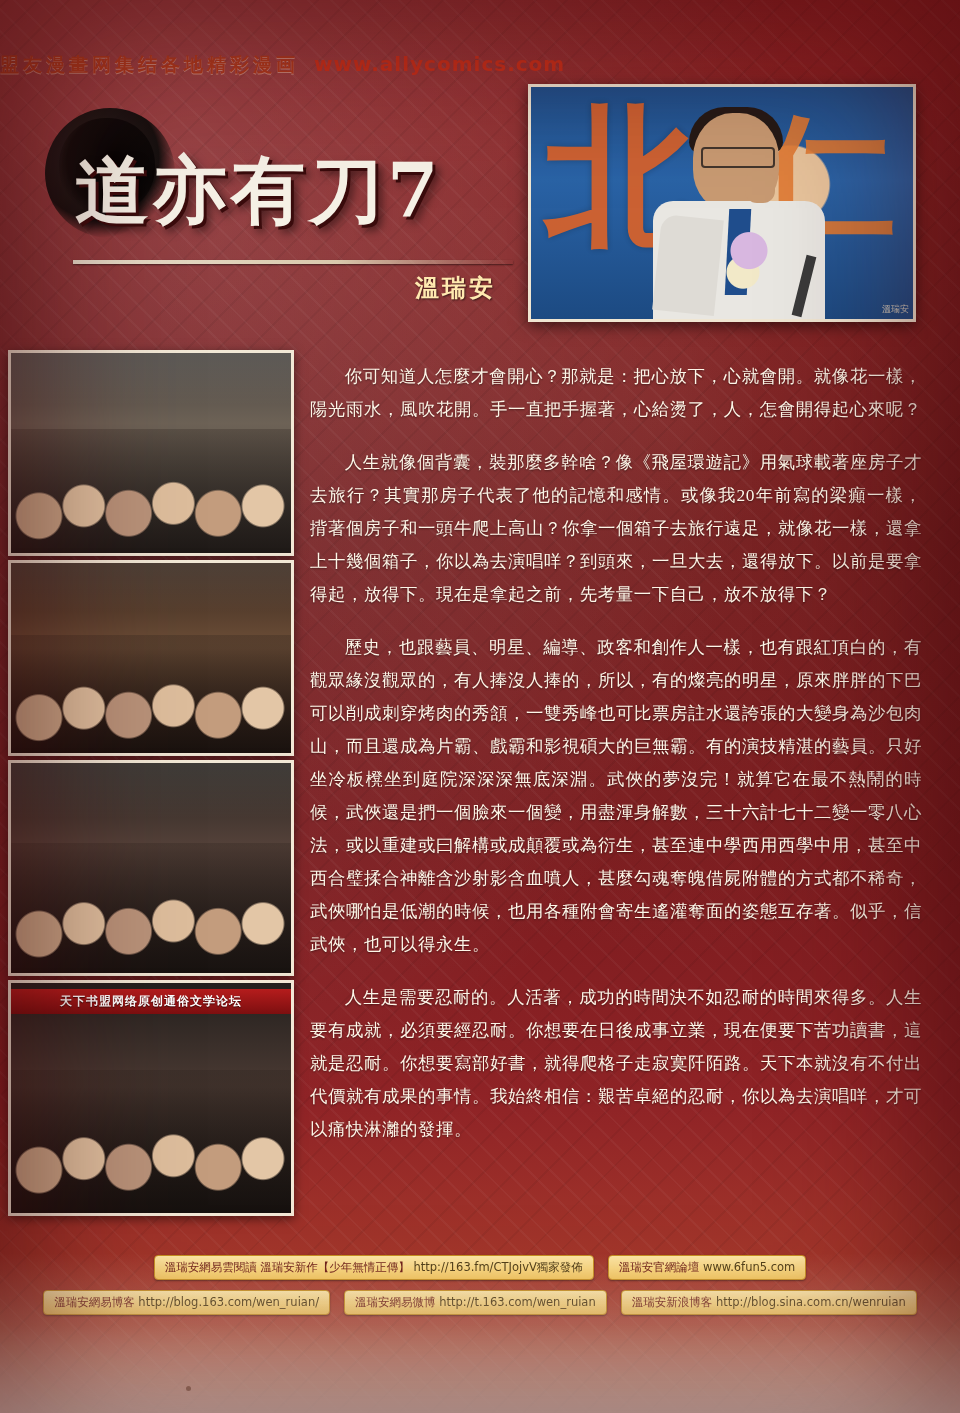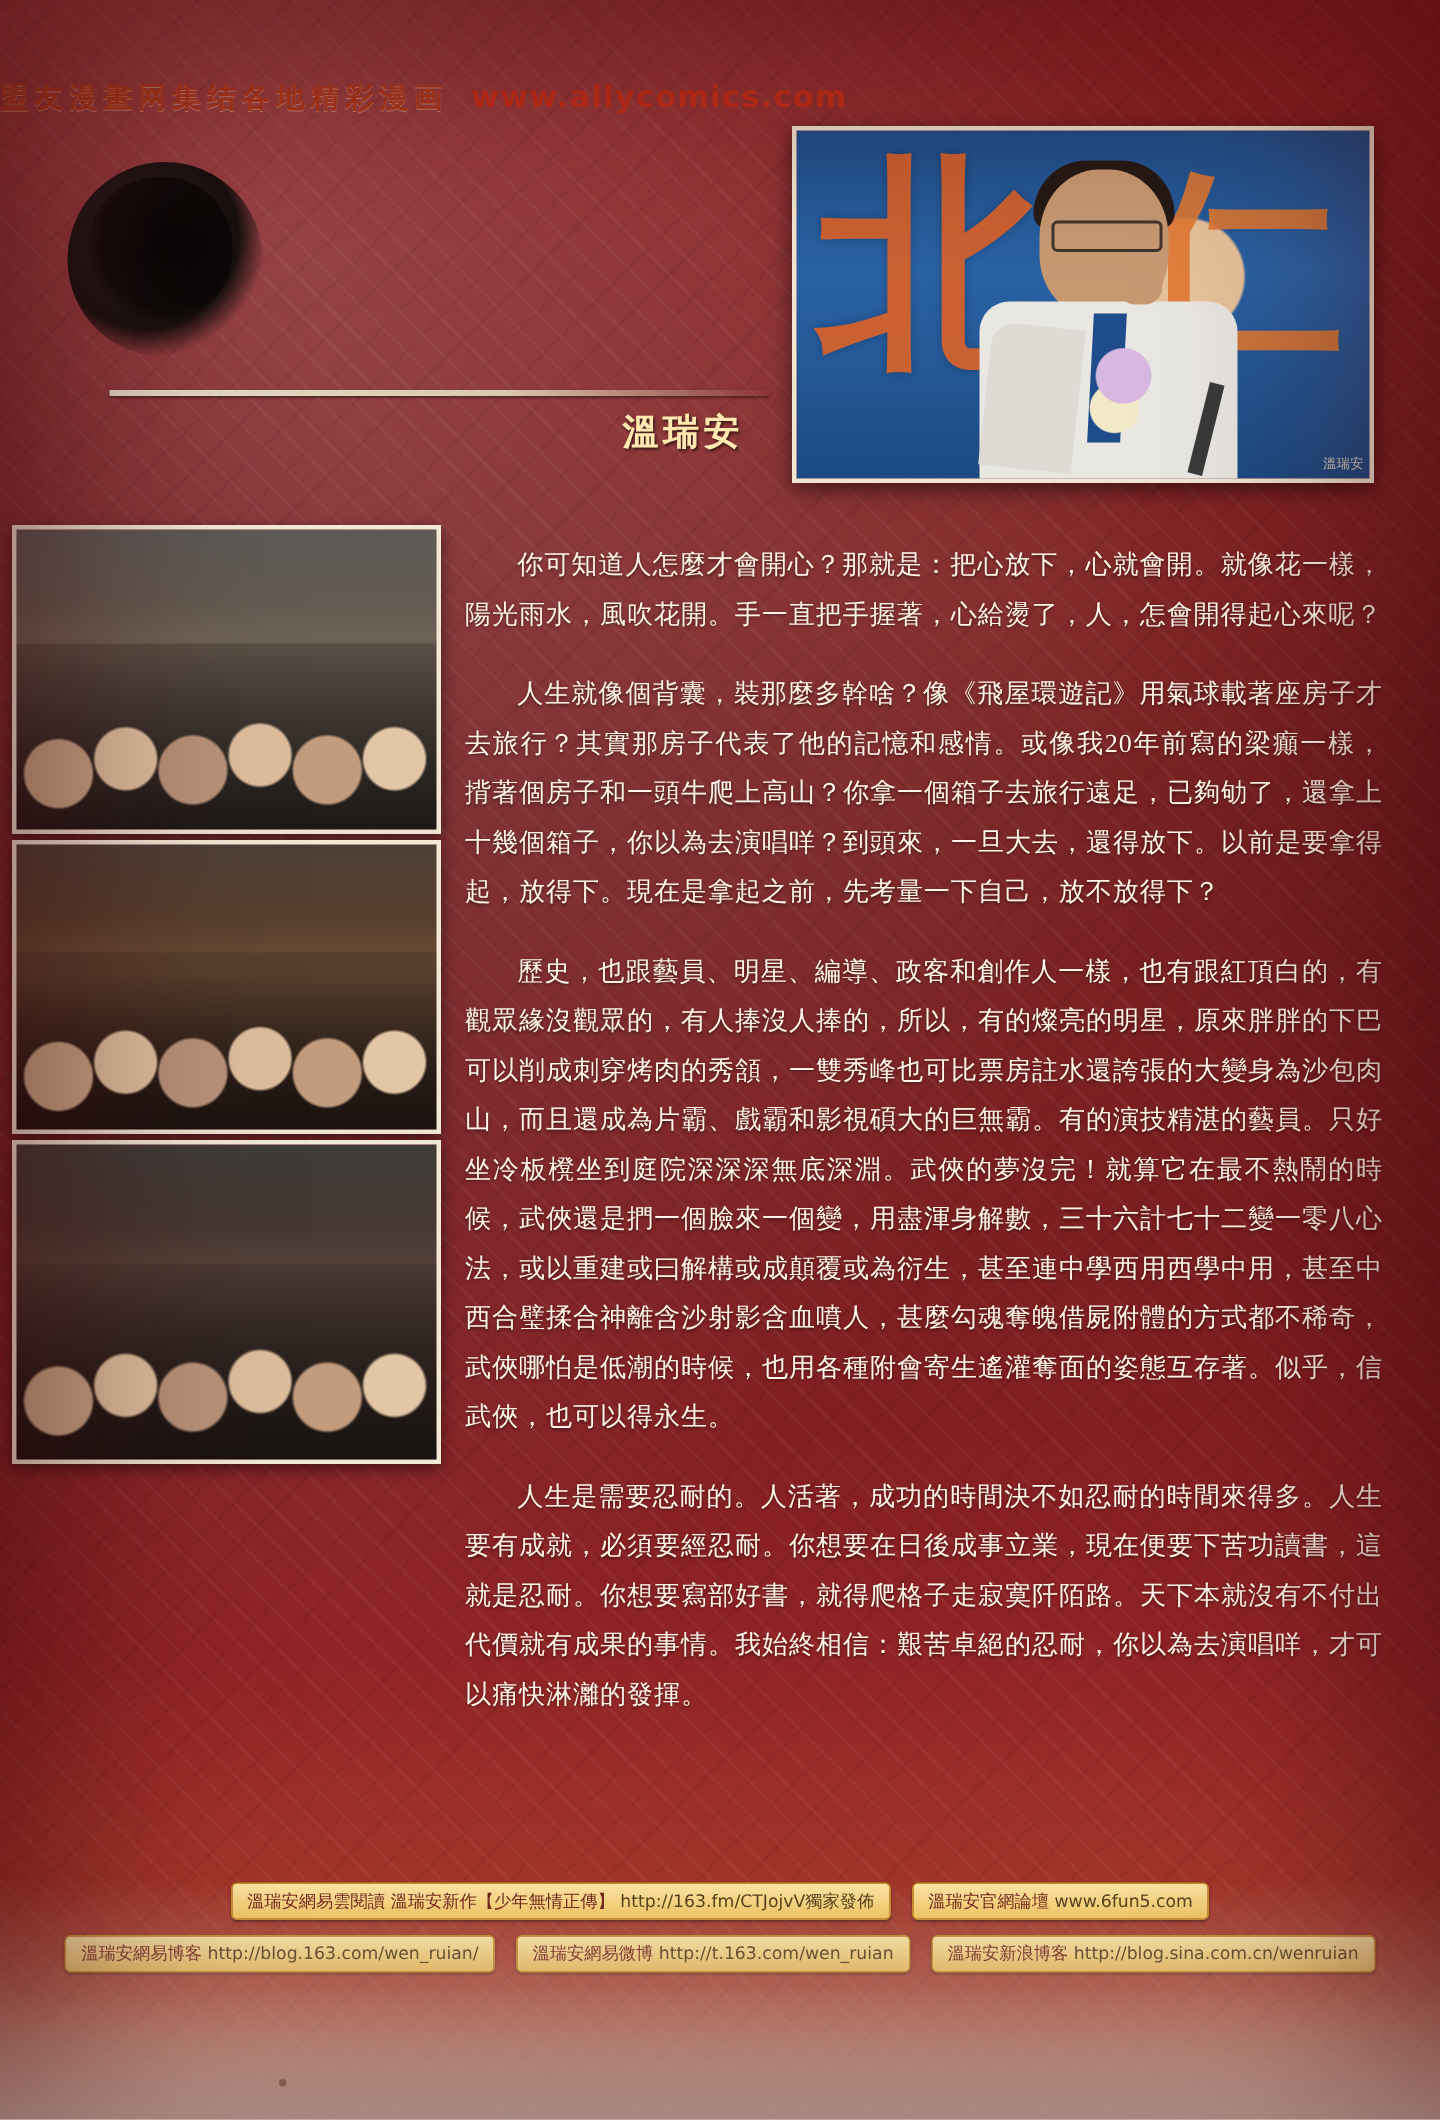--- a/index.html
+++ b/index.html
@@ -170,20 +170,21 @@
 <div class="page">
   <div class="tex"></div>
 
   <div class="topbar">
     <span class="cn">盟友漫畫网集结各地精彩漫画</span>
     <span class="url">www.allycomics.com</span>
   </div>
 
   <div class="title-wrap">
     <div class="ink"></div>
+    <div class="title">道亦有刀7</div>
     <div class="title-rule"></div>
     <div class="author">溫瑞安</div>
   </div>
 
   <div class="hero">
     <div class="bigchar">北</div>
     <div class="bigchar2">仁</div>
     <div class="man">
       <div class="hair"></div>
         <div class="head"></div>
@@ -203,24 +204,28 @@
       <div class="ph-people"></div>
   </div>
   <div class="photo" id="photo2">
     <div class="ph-band"></div>
       <div class="ph-people"></div>
   </div>
   <div class="photo" id="photo3">
     <div class="ph-band"></div>
       <div class="ph-people"></div>
   </div>
+  <div class="photo" id="photo4">
+    <div class="ph-banner">天下书盟网络原创通俗文学论坛</div>
+    <div class="ph-people"></div>
+  </div>
 
   <div class="article">
     <p>你可知道人怎麼才會開心？那就是：把心放下，心就會開。就像花一樣，陽光雨水，風吹花開。手一直把手握著，心給燙了，人，怎會開得起心來呢？</p>
-    <p>人生就像個背囊，裝那麼多幹啥？像《飛屋環遊記》用氣球載著座房子才去旅行？其實那房子代表了他的記憶和感情。或像我20年前寫的梁癲一樣，揹著個房子和一頭牛爬上高山？你拿一個箱子去旅行遠足，已夠劬了，還拿上十幾個箱子，你以為去演唱咩？到頭來，一旦大去，還得放下。以前是要拿得起，放得下。現在是拿起之前，先考量一下自己，放不放得下？</p>
+    <p>人生就像個背囊，裝那麼多幹啥？像《飛屋環遊記》用氣球載著座房子才去旅行？其實那房子代表了他的記憶和感情。或像我20年前寫的梁癲一樣，揹著個房子和一頭牛爬上高山？你拿一個箱子去旅行遠足，就像花一樣，還拿上十幾個箱子，你以為去演唱咩？到頭來，一旦大去，還得放下。以前是要拿得起，放得下。現在是拿起之前，先考量一下自己，放不放得下？</p>
     <p>歷史，也跟藝員、明星、編導、政客和創作人一樣，也有跟紅頂白的，有觀眾緣沒觀眾的，有人捧沒人捧的，所以，有的燦亮的明星，原來胖胖的下巴可以削成刺穿烤肉的秀頷，一雙秀峰也可比票房註水還誇張的大變身為沙包肉山，而且還成為片霸、戲霸和影視碩大的巨無霸。有的演技精湛的藝員。只好坐冷板櫈坐到庭院深深深無底深淵。武俠的夢沒完！就算它在最不熱鬧的時候，武俠還是捫一個臉來一個變，用盡渾身解數，三十六計七十二變一零八心法，或以重建或曰解構或成顛覆或為衍生，甚至連中學西用西學中用，甚至中西合璧揉合神離含沙射影含血噴人，甚麼勾魂奪魄借屍附體的方式都不稀奇，武俠哪怕是低潮的時候，也用各種附會寄生遙灌奪面的姿態互存著。似乎，信武俠，也可以得永生。</p>
     <p>人生是需要忍耐的。人活著，成功的時間決不如忍耐的時間來得多。人生要有成就，必須要經忍耐。你想要在日後成事立業，現在便要下苦功讀書，這就是忍耐。你想要寫部好書，就得爬格子走寂寞阡陌路。天下本就沒有不付出代價就有成果的事情。我始終相信：艱苦卓絕的忍耐，你以為去演唱咩，才可以痛快淋灕的發揮。</p>
   </div>
 
   <div class="links">
     <div class="row">
       <div class="pill">
         <span>溫瑞安網易雲閱讀  溫瑞安新作【少年無情正傳】</span>
         <span class="u">http://163.fm/CTJojvV獨家發佈</span>
       </div>

